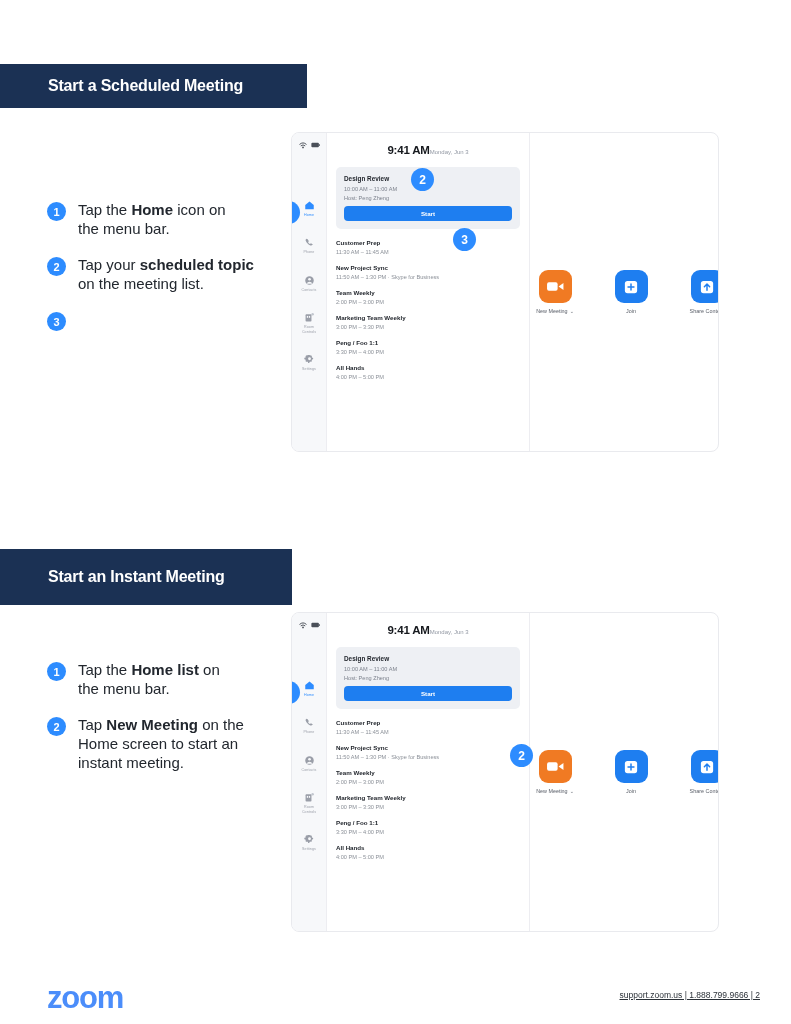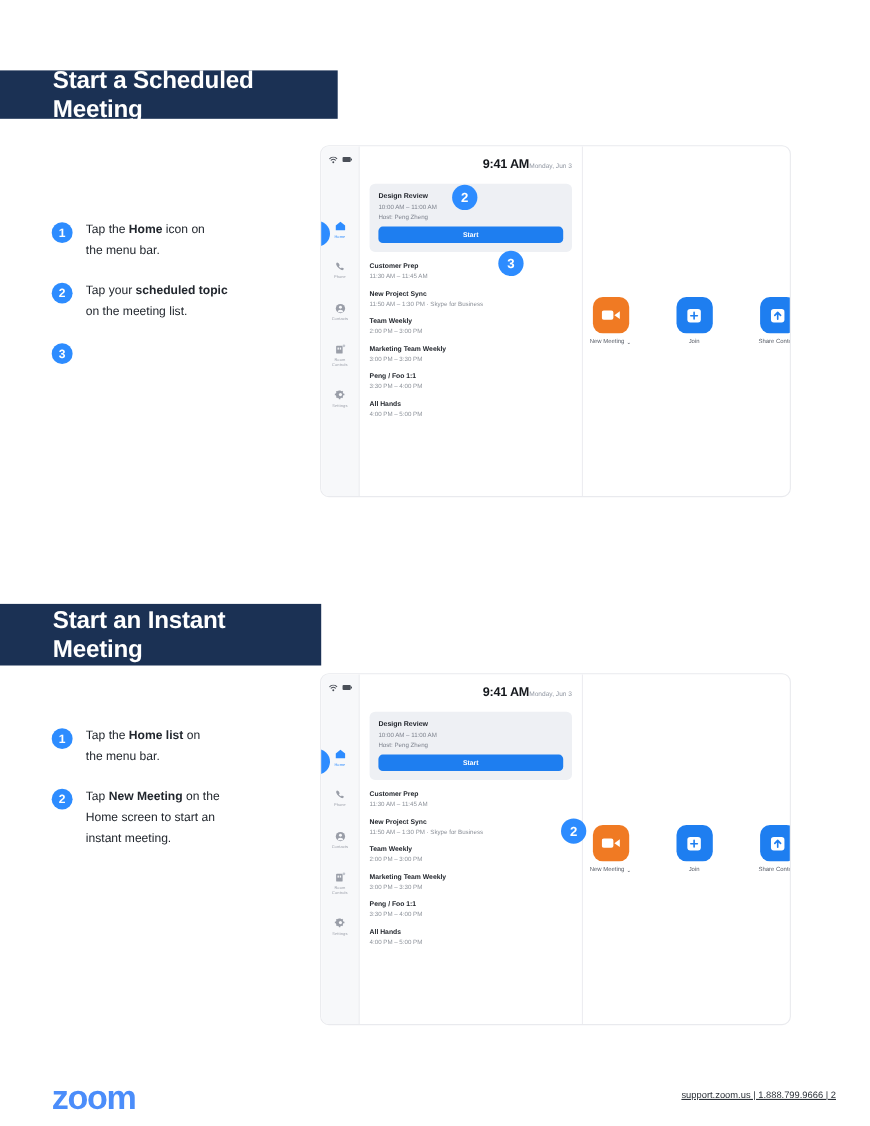--- a/index.html
+++ b/index.html
@@ -13,21 +13,21 @@
 
   
   .banner {
     position: absolute;
     background: #1b3154;
     display: flex; align-items: center;
     padding-left: 48px;
   }
   .banner-text {
     color: #ffffff;
-    font-size: 22px;
+    font-size: 16px;
     font-weight: bold;
     letter-spacing: -0.2px;
   }
   #banner-1 { left: 0; top: 64px; width: 307px; height: 44px; }
   #banner-2 { left: 0; top: 549px; width: 292px; height: 56px; }
 
   
   .steps { position: absolute; width: 260px; }
   #steps-1 { left: 47px; top: 200px; }
   #steps-2 { left: 47px; top: 660px; }
@@ -37,21 +37,21 @@
     flex: 0 0 auto;
     width: 19px; height: 19px; border-radius: 50%;
     background: #2d8cff;
     color: #fff;
     font-size: 11px; font-weight: bold;
     display: flex; align-items: center; justify-content: center;
     margin-top: 2px;
   }
   .step-text {
     margin-left: 12px;
-    font-size: 11px;
+    font-size: 15px;
     line-height: 19px;
     color: #22272e;
   }
   .step-text b { font-weight: bold; }
 
   
   .tablet {
     position: absolute;
     background: #ffffff;
     border: 1px solid #e9eaee;
@@ -94,21 +94,21 @@
   }
   .rail-item.active .rail-label { color: #2d8cff; }
 
   
   .meetings {
     flex: 0 0 203px;
     border-right: 1px solid #ededf1;
     padding: 11px 9px 0 9px;
   }
   .meet-head {
-    display: flex; align-items: baseline; justify-content: flex-end;
+    display: flex; align-items: baseline; justify-content: center;
     margin-bottom: 11px;
   }
   .meet-time { font-size: 11.5px; font-weight: bold; color: #15181d; letter-spacing: -0.2px; }
   .meet-date { font-size: 6px; color: #9298a3; }
 
   .card {
     background: #eef0f4;
     border-radius: 5px;
     padding: 8px 8px 8px 8px;
     position: relative;

